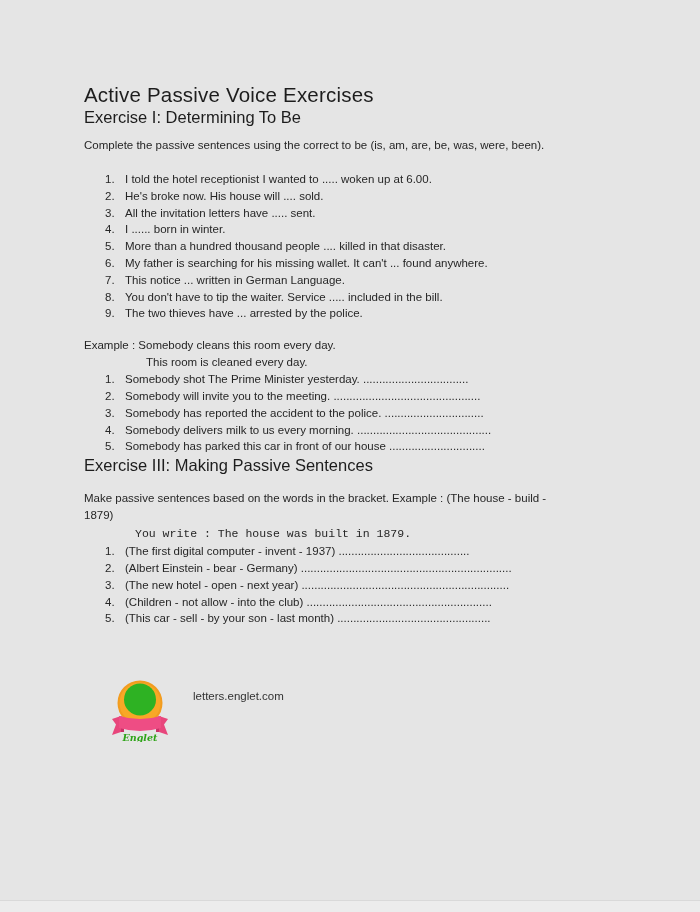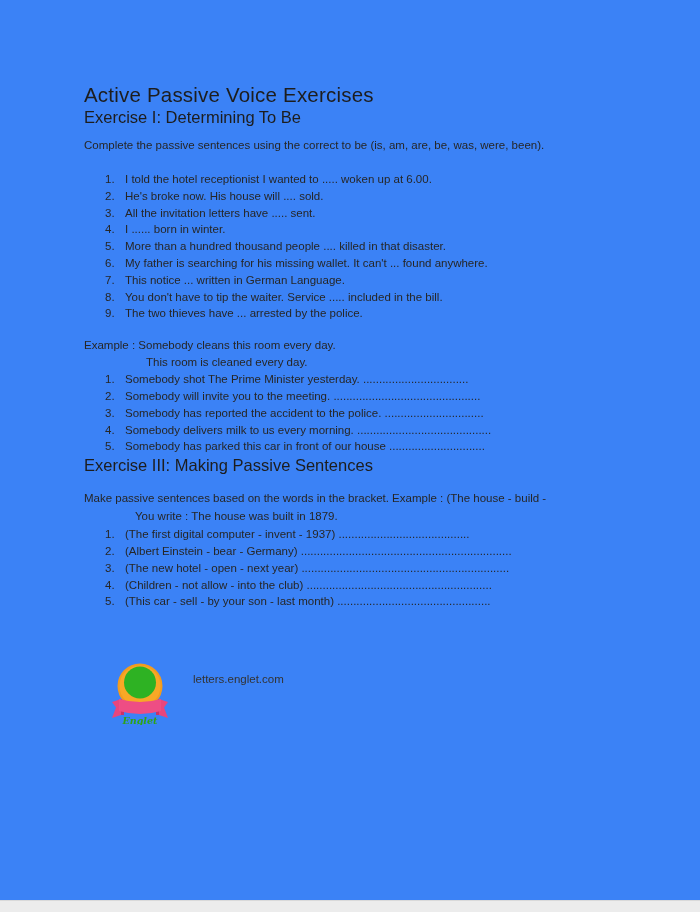--- a/index.html
+++ b/index.html
@@ -7,21 +7,21 @@
     margin: 0; padding: 0;
     width: 700px; height: 912px;
     background: #ffffff;
     font-family: "Liberation Sans", "DejaVu Sans", sans-serif;
     color: #212121;
     overflow: hidden;
   }
   .sheet {
     position: relative;
     width: 700px; height: 900px;
-    background: #3b82f6;
+    background: #e5e5e5;
     padding: 83px 82px 0 84px;
   }
   h1.page-title {
     font-size: 20.5px;
     font-weight: 400;
     line-height: 24px;
     margin: 0;
     color: #1d1d1d;
     letter-spacing: 0.2px;
   }
@@ -38,21 +38,21 @@
   p { margin: 0; }
   .body-text {
     font-size: 11.5px;
     line-height: 16px;
     color: #262626;
   }
   .intro-ex1 { margin-top: 11px; line-height: 15px; }
   .example-block { margin-top: 15px; }
   .example-line { line-height: 17px; }
   .indent-62 { padding-left: 62px; }
-  .indent-51 { padding-left: 51px; }
+  .indent-51 { padding-left: 51px; font-family: Liberation Mono, monospace; }
   .yw-line { margin-top: 1px; }
   .list {
     font-size: 11.5px;
     color: #262626;
   }
   .list-ex1 { margin-top: 18px; }
   .list-ex2 { margin-top: 0px; }
   .list-ex3 { margin-top: 1px; }
   .list-row {
     display: flex;
@@ -178,20 +178,21 @@
           <span class="list-num">5.</span>
           <span class="list-txt">Somebody has parked this car in front of our house ..............................</span>
         </div>
       </div>
   </section>
 
   <section>
     <h2 class="section-heading h2-ex3">Exercise III: Making Passive Sentences</h2>
     <div class="example-block" style="">
       <p class="body-text example-line">Make passive sentences based on the words in the bracket. Example :  (The house - build -</p>
+      <p class="body-text example-line">1879)</p>
       <p class="body-text example-line indent-51 yw-line">You write :  The house was built in 1879.</p>
     </div>
     <div class="list list-ex3">
 
         <div class="list-row">
           <span class="list-num">1.</span>
           <span class="list-txt">(The first digital computer - invent - 1937) .........................................</span>
         </div>
 
         <div class="list-row">

